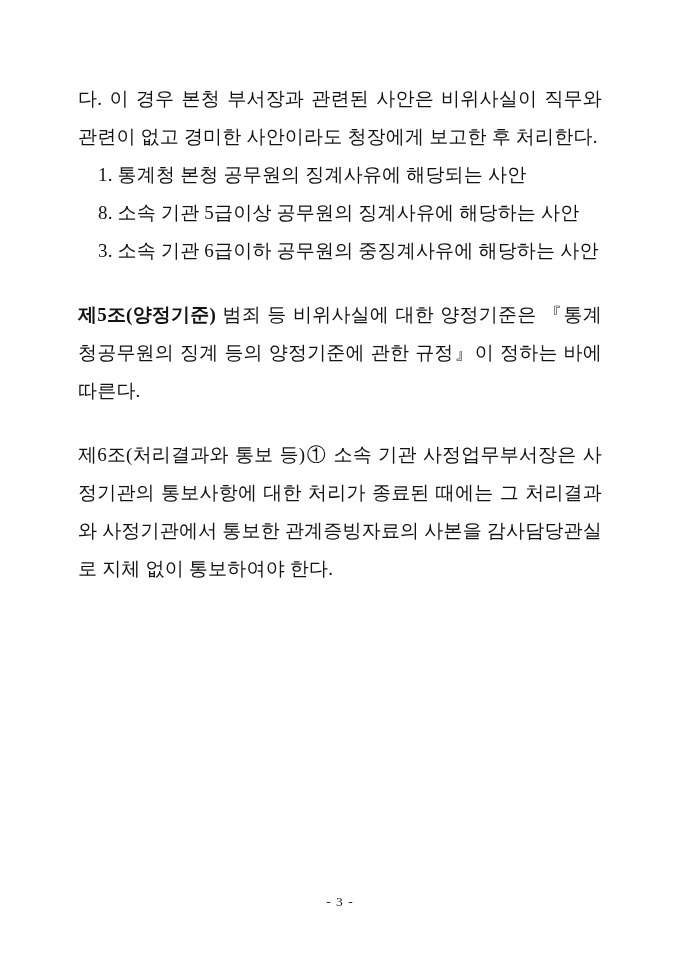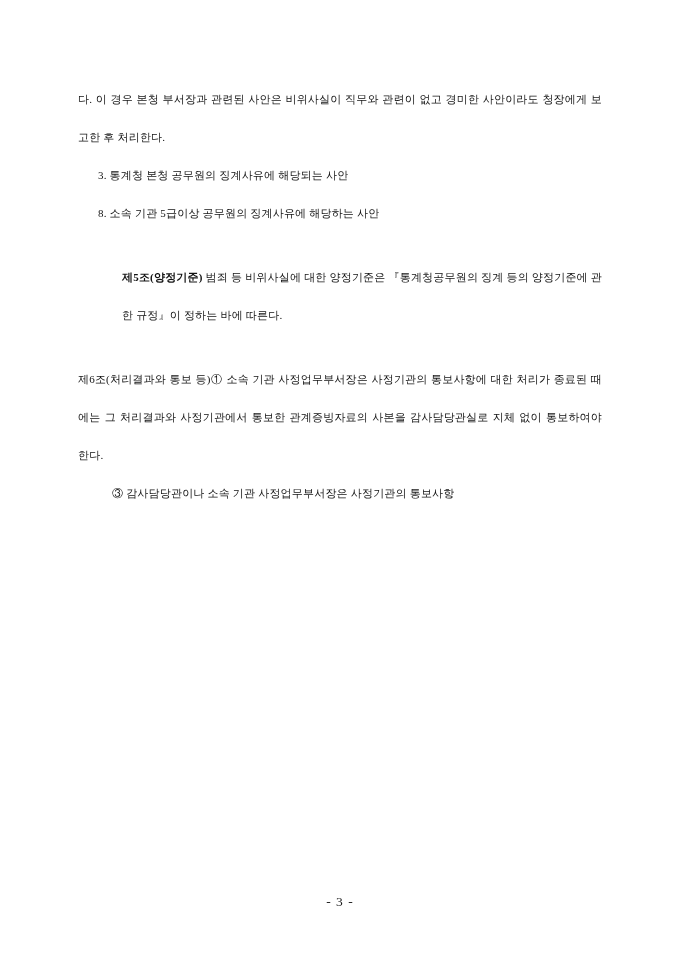--- a/index.html
+++ b/index.html
@@ -15,21 +15,21 @@
     -webkit-font-smoothing: antialiased;
   }
   .page {
     position: relative;
     width: 680px;
     height: 962px;
     box-sizing: border-box;
     padding: 80px 78px 0 78px;
   }
   .doc-body {
-    font-size: 11px;
+    font-size: 19px;
     line-height: 38px;
     text-align: justify;
     text-justify: inter-ideograph;
     letter-spacing: 0.2px;
   }
   
   .p {
     margin: 0;
     text-align: justify;
   }
@@ -40,21 +40,20 @@
     text-indent: 0;
     padding-left: 18px;
   }
   .p-list {           
     text-indent: 0;
     padding-left: 20px;
   }
   .p-article {        
     text-indent: 0;
     padding-left: 0;
-    margin-left: 44px;
   }
   .p-article6 {
     text-indent: 0;
     padding-left: 0;
   }
   .p-indent-hang2 {
     text-indent: 0;
     padding-left: 34px;
   }
   .bold {
@@ -78,36 +77,36 @@
 </style>
 </head>
 <body>
 
 <div class="page">
   <div class="doc-body">
 
     <p class="p p-cont justify-block">다. 이 경우 본청 부서장과 관련된 사안은 비위사실이 직무와 관련이 없고 경미한 사안이라도 청장에게 보고한 후 처리한다.</p>
 
 
-    <p class="p p-list">3. 통계청 본청 공무원의 징계사유에 해당되는 사안</p>
+    <p class="p p-list">1. 통계청 본청 공무원의 징계사유에 해당되는 사안</p>
 
     <p class="p p-list">8. 소속 기관 5급이상 공무원의 징계사유에 해당하는 사안</p>
 
+    <p class="p p-list">3. 소속 기관 6급이하 공무원의 중징계사유에 해당하는 사안</p>
 
     <div class="gap-md"></div>
 
     <p class="p p-article justify-block">
       <span class="bold">제5조(양정기준)</span><span> 범죄 등 비위사실에 대한 양정기준은 『통계청공무원의 징계 등의 양정기준에 관한 규정』이 정하는 바에 따른다.</span>
     </p>
 
     <div class="gap-md"></div>
 
     <p class="p p-article6 justify-block">
       <span>제6조(처리결과와 통보 등)</span><span>① 소속 기관 사정업무부서장은 사정기관의 통보사항에 대한 처리가 종료된 때에는 그 처리결과와 사정기관에서 통보한 관계증빙자료의 사본을 감사담당관실로 지체 없이 통보하여야 한다.</span>
     </p>
 
 
-    <p class="p p-indent-hang2 justify-block">③ 감사담당관이나 소속 기관 사정업무부서장은 사정기관의 통보사항</p>
 
   </div>
 
   <div class="footer">- 3 -</div>
 </div>
 
 </body></html>

